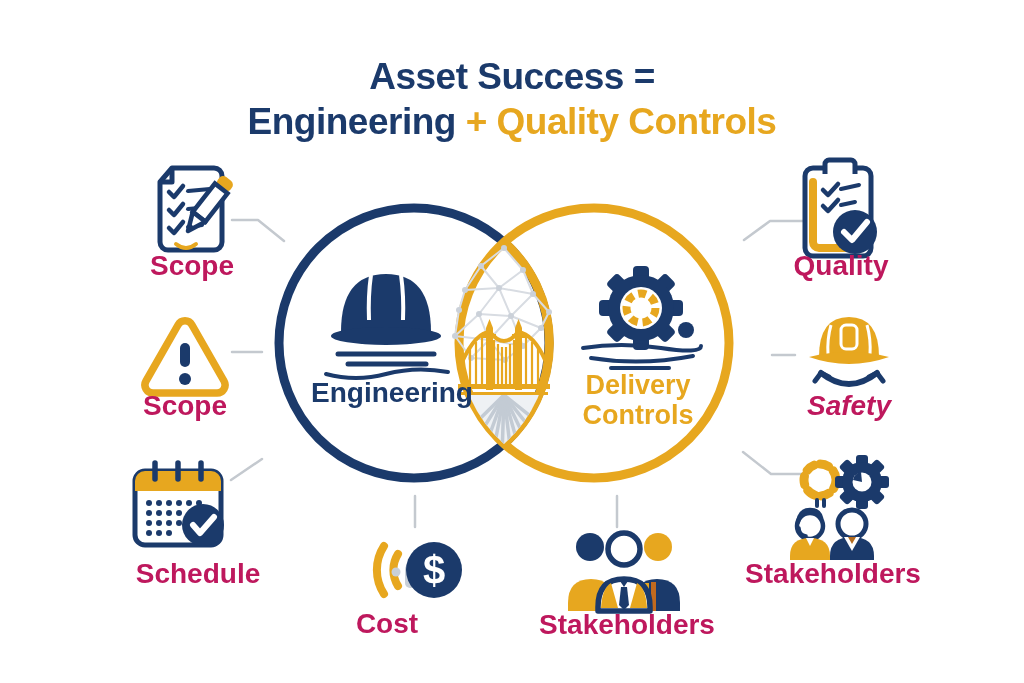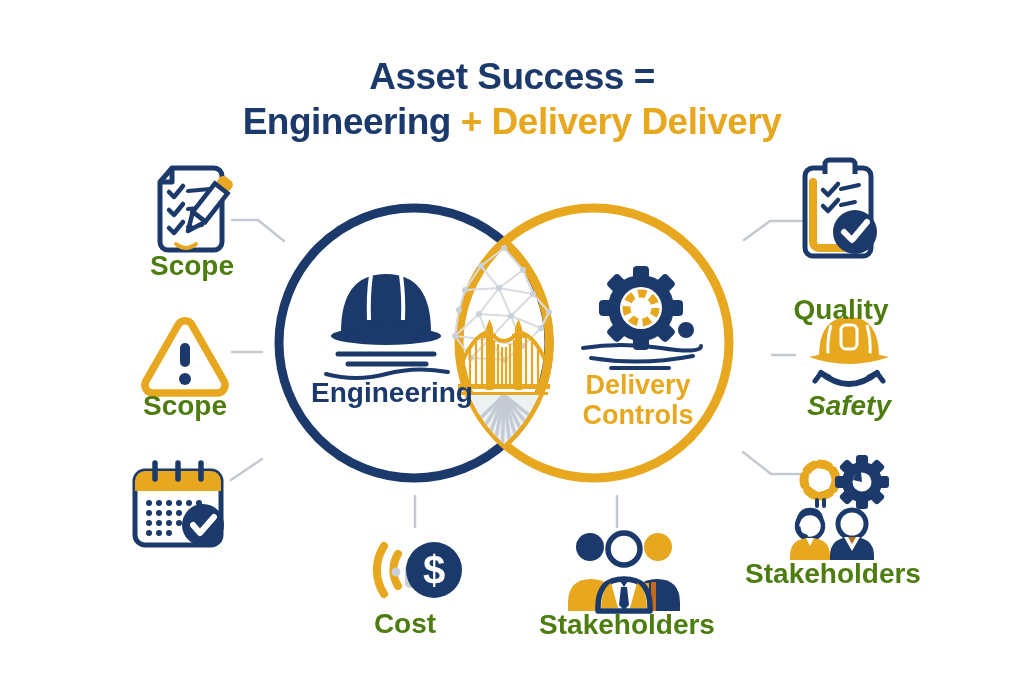--- a/index.html
+++ b/index.html
@@ -4,38 +4,38 @@
 <style>
   html,body{margin:0;padding:0;background:#fff;}
   .canvas{position:relative;width:1024px;height:683px;background:#ffffff;overflow:hidden;
           font-family:"Liberation Sans",sans-serif;}
   .title{position:absolute;left:0;right:0;top:54px;text-align:center;
          font-size:37px;font-weight:bold;line-height:45px;letter-spacing:-0.5px;color:#1B3A6B;}
   .title .gold{color:#E7A71F;}
   .main-svg{position:absolute;left:0;top:0;}
   .sat-icon{position:absolute;}
   .sat-label{position:absolute;transform:translateX(-50%);white-space:nowrap;
-             font-size:28px;font-weight:bold;color:#4d7c0f;}
+             font-size:28px;font-weight:bold;color:#be185d;}
   .lbl-scope{left:192px;top:250px;}
   .lbl-risk{left:185px;top:390px;}
   .lbl-schedule{left:198px;top:558px;}
-  .lbl-cost{left:405px;top:608px;}
+  .lbl-cost{left:387px;top:608px;}
   .lbl-stakeholders-bottom{left:627px;top:609px;}
-  .lbl-quality{left:841px;top:250px;margin-top:44px;}
+  .lbl-quality{left:841px;top:250px;}
   .lbl-safety{left:849px;top:390px;font-style:italic;}
   .lbl-stakeholders-right{left:833px;top:558px;}
 </style>
 </head>
 <body>
 
 <div class="canvas">
 
   <div class="title">
     <div><span>Asset Success =</span></div>
-    <div><span>Engineering</span><span class="gold"> + </span><span class="gold">Delivery Delivery</span></div>
+    <div><span>Engineering</span><span class="gold"> + </span><span class="gold">Quality Controls</span></div>
   </div>
 
   <svg class="main-svg" width="1024" height="683" viewBox="0 0 1024 683">
     <defs>
       <clipPath id="lensClip">
         <path d="M504,242 A135,135 0 0 1 504,444 A135,135 0 0 1 504,242 Z"></path>
       </clipPath>
     </defs>
 
     <g stroke="#C4C9CF" stroke-width="2.5" fill="none" stroke-linecap="round" stroke-linejoin="round">
@@ -290,19 +290,20 @@
     <path d="M10,108 v-4 q0,-18 20,-18 q20,0 20,18 v4 Z" fill="#E7A71F"></path>
     <polygon points="26,86 34,86 30,94" fill="#fff"></polygon>
     <circle cx="72" cy="72" r="14" fill="#fff" stroke="#1B3A6B" stroke-width="5"></circle>
     <path d="M50,108 v-4 q0,-19 22,-19 q22,0 22,19 v4 Z" fill="#1B3A6B"></path>
     <polygon points="64,85 80,85 72,99" fill="#fff"></polygon>
     <polygon points="68,85 76,85 72,92" fill="#B36B1E"></polygon>
   </svg>
 
   <div class="sat-label lbl-scope">Scope</div>
   <div class="sat-label lbl-risk">Scope</div>
+  <div class="sat-label lbl-schedule">Schedule</div>
   <div class="sat-label lbl-cost">Cost</div>
   <div class="sat-label lbl-stakeholders-bottom">Stakeholders</div>
   <div class="sat-label lbl-quality">Quality</div>
   <div class="sat-label lbl-safety">Safety</div>
   <div class="sat-label lbl-stakeholders-right">Stakeholders</div>
 
 </div>
 
 </body></html>

